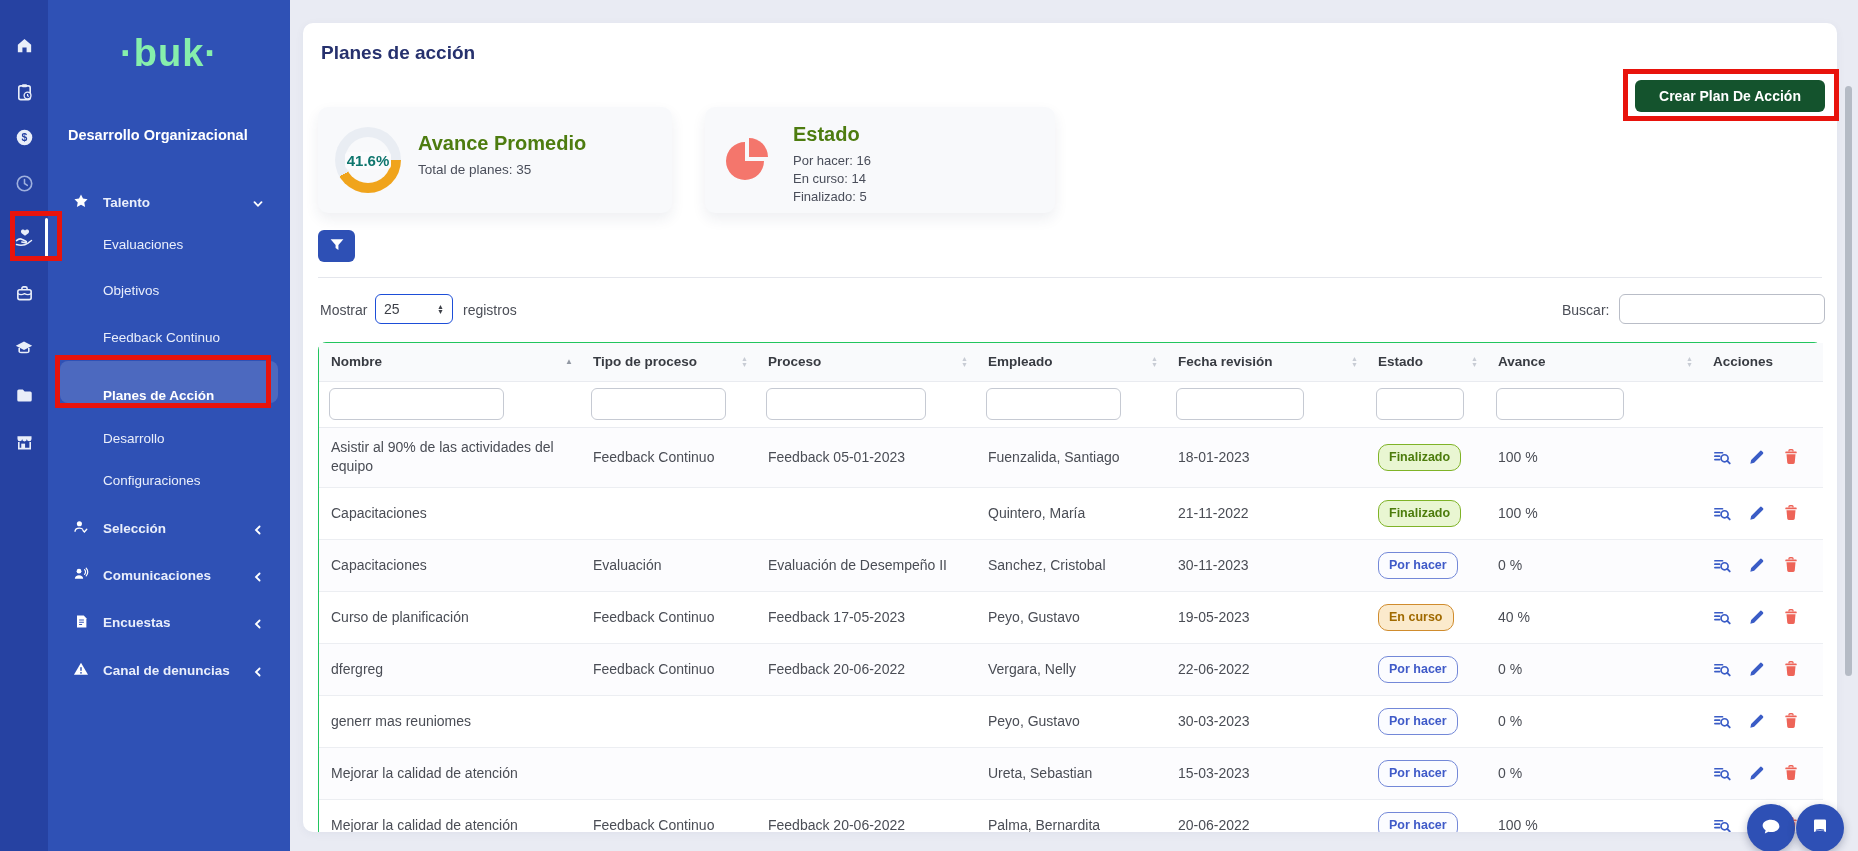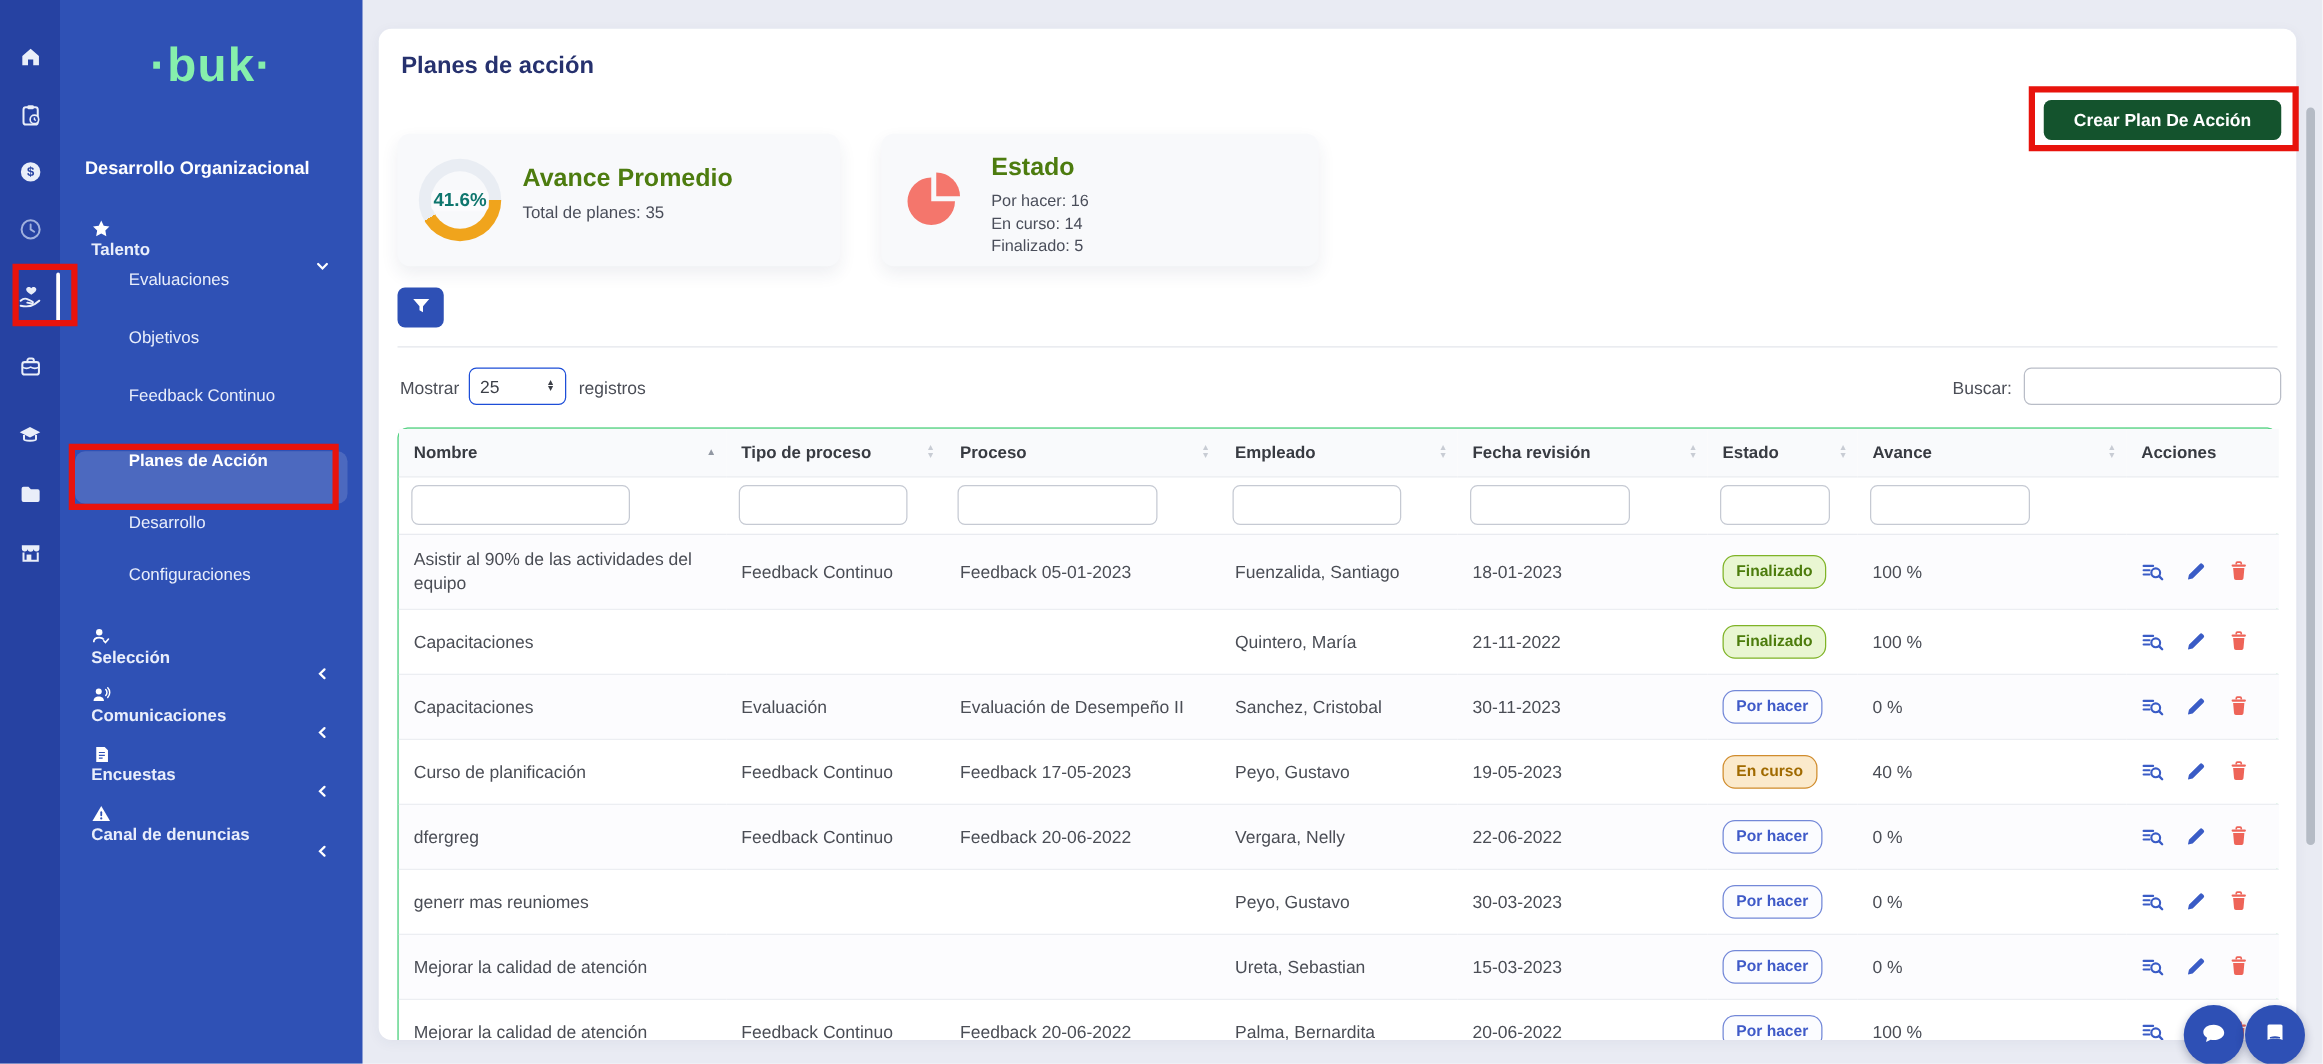--- a/index.html
+++ b/index.html
@@ -13,21 +13,21 @@
   }
   
   .rail { position:absolute; left:0; top:0; width:48px; height:851px; background:#2642a2; z-index:3; }
   .rail-item { position:absolute; left:0; width:48px; height:38px; display:flex; align-items:center; justify-content:center; color:#e9eef9; cursor:pointer; }
   .rail-item.dim { color:#9fb0de; }
   .rail-active-bar { position:absolute; left:45px; width:3px; height:40px; background:#ffffff; border-radius:2px; z-index:4; }
   
   .sidebar { position:absolute; left:48px; top:0; width:242px; height:851px; background:#2f51b5; z-index:2; }
   .logo { position:absolute; top:32px; left:0; width:100%; text-align:center; color:#86efac; font-size:38px; font-weight:600; letter-spacing:1px; }
   .section-title { position:absolute; left:20px; top:127px; color:#ffffff; font-size:14.5px; font-weight:bold; }
-  .side-row { position:absolute; left:12px; width:218px; height:36px; display:flex; align-items:flex-start; color:#e9eefb; font-size:13.5px; cursor:pointer;flex-direction:column; }
+  .side-row { position:absolute; left:12px; width:218px; height:36px; display:flex; align-items:flex-end; color:#e9eefb; font-size:13.5px; cursor:pointer; }
   .side-row .mi { width:18px; height:18px; margin-left:12px; flex:0 0 18px; display:flex; align-items:center; justify-content:center; }
   .side-row .lbl { margin-left:13px; }
   .side-row.group .lbl { font-weight:bold; }
   .side-row .chev { margin-left:auto; margin-right:14px; display:flex; align-items:center; }
   .side-row.sub .lbl { margin-left:43px; }
   .side-row.active { background:rgba(255,255,255,0.14); border-radius:8px; height:42px; }
   .side-row.active .lbl { font-weight:bold; color:#ffffff; }
   
   .panel { position:absolute; left:303px; top:23px; width:1534px; height:809px; background:#ffffff; border-radius:10px; box-shadow:0 2px 10px rgba(40,50,90,.05); overflow:hidden; z-index:1; }
   .page-title { position:absolute; left:18px; top:19px; font-size:19px; font-weight:bold; color:#26316e; }

